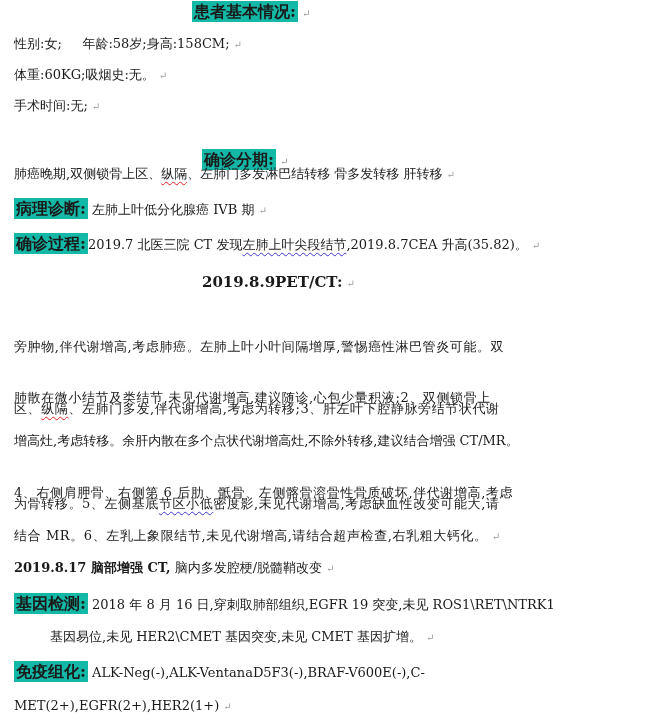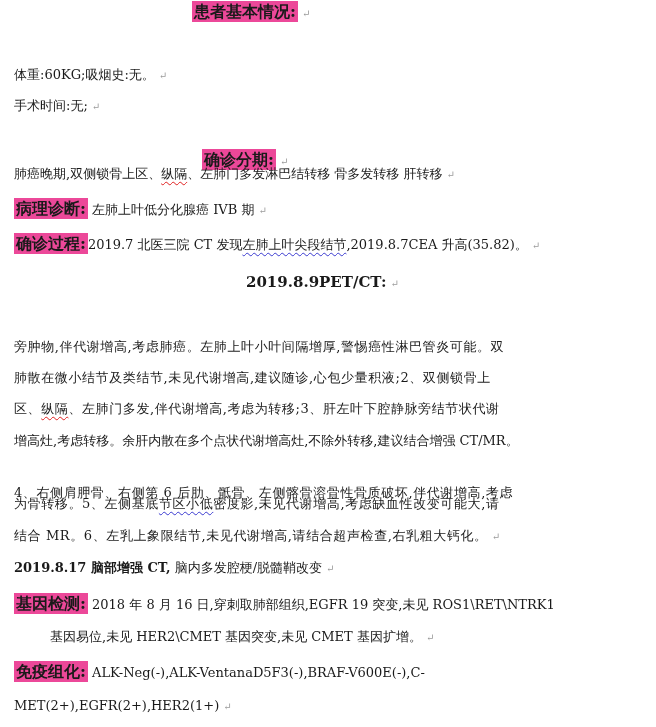--- a/index.html
+++ b/index.html
@@ -8,37 +8,40 @@
     font-family: "DejaVu Serif", "Liberation Serif", serif;
     color: #1a1a1a;
     position: relative;
   }
   .page { position: relative; width: 656px; height: 727px; }
   .line {
     position: absolute; left: 14px; white-space: nowrap;
     font-size: 13px; line-height: 20px;
   }
   .hl {
-    background: #ec4899; font-weight: bold; font-size: 16px;
+    background: #14b8a6; font-weight: bold; font-size: 16px;
     padding: 1px 2px;
   }
   .bold { font-weight: bold; }
   .mark { color: #9a9a9a; font-size: 10px; margin-left: 4px; }
   .wavy-red { text-decoration: underline wavy #e02020; text-decoration-thickness: 1px; text-underline-offset: 3px; margin-top: 34px; }
   .wavy-blue { text-decoration: underline wavy #3a3ad0; text-decoration-thickness: 1px; text-underline-offset: 3px; }
   .cursor { display: inline-block; width: 1px; height: 16px; background: #000; vertical-align: middle; margin: 0 1px; }
   .para { letter-spacing: 0.6px; }
 </style>
 </head>
 <body>
 
 <div class="page">
 
   <div class="line" style="left:192px; top:2px;">
     <span class="hl">患者基本情况:</span><span class="mark">↵</span>
+  </div>
+  <div class="line" style="top:34px;">
+    <span style="white-space:pre">性别:女;     年龄:58岁;身高:158CM;</span><span class="mark">↵</span>
   </div>
   <div class="line" style="top:65px;">
     <span>体重:60KG;吸烟史:无。</span><span class="mark">↵</span>
   </div>
   <div class="line" style="top:96px;">
     <span>手术时间:无;</span><span class="mark">↵</span>
   </div>
 
   <div class="line" style="left:202px; top:116px;margin-top:34px;">
     <span class="hl">确诊分期:</span><span class="mark">↵</span>
@@ -50,26 +53,26 @@
   <div class="line" style="top:199px;">
     <span class="hl">病理诊断:</span>
     <span>左肺上叶低分化腺癌 IVB 期</span><span class="mark">↵</span>
   </div>
 
   <div class="line" style="top:234px;">
     <span class="hl">确诊过程:</span><span>2019.7 北医三院 CT 发现</span><span class="wavy-blue">左肺上叶尖段结节</span><span>,2019.8.7CEA 升高(35.82)。</span><span class="mark">↵</span>
   </div>
 
   <div class="line" style="left:202px; top:272px;">
-    <span class="bold" style="font-size:15px;margin-left:44px;">2019.8.9PET/CT:</span><span class="mark">↵</span>
+    <span class="bold" style="font-size:15px;">2019.8.9PET/CT:</span><span class="mark">↵</span>
   </div>
   <div class="line para" style="top:337px;text-align:center;">
     <span>旁肿物,伴代谢增高,考虑肺癌。左肺上叶小叶间隔增厚,警惕癌性淋巴管炎可能。双</span>
   </div>
-  <div class="line para" style="top:368px;">
+  <div class="line para" style="top:388px;">
     <span>肺散在微小结节及类结节,未见代谢增高,建议随诊,心包少量积液;2、双侧锁骨上</span>
   </div>
   <div class="line para" style="top:399px;">
     <span>区、</span><span class="wavy-red">纵隔</span><span>、左肺门多发,伴代谢增高,考虑为转移;3、肝左叶下腔静脉旁结节状代谢</span>
   </div>
   <div class="line" style="top:431px;">
     <span>增高灶,考虑转移。余肝内散在多个点状代谢增高灶,不除外转移,建议结合增强 CT/MR。</span>
   </div>
   <div class="line para" style="top:483px;">
     <span>4、右侧肩胛骨、右侧第 6 后肋、骶骨、左侧髂骨溶骨性骨质破坏,伴代谢增高,考虑</span>

